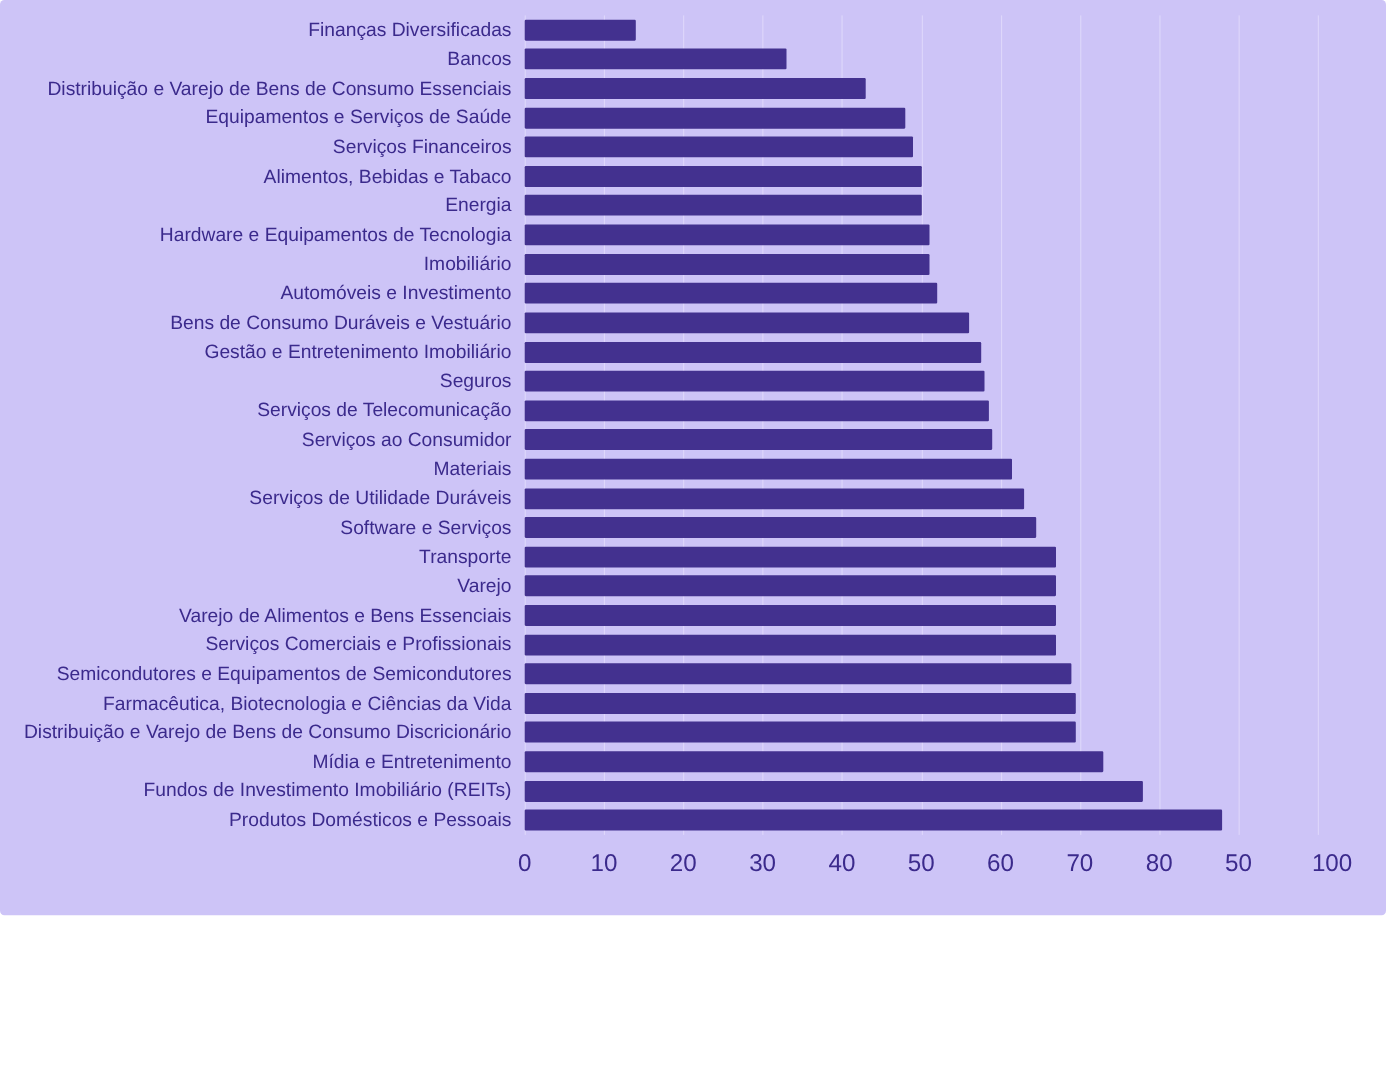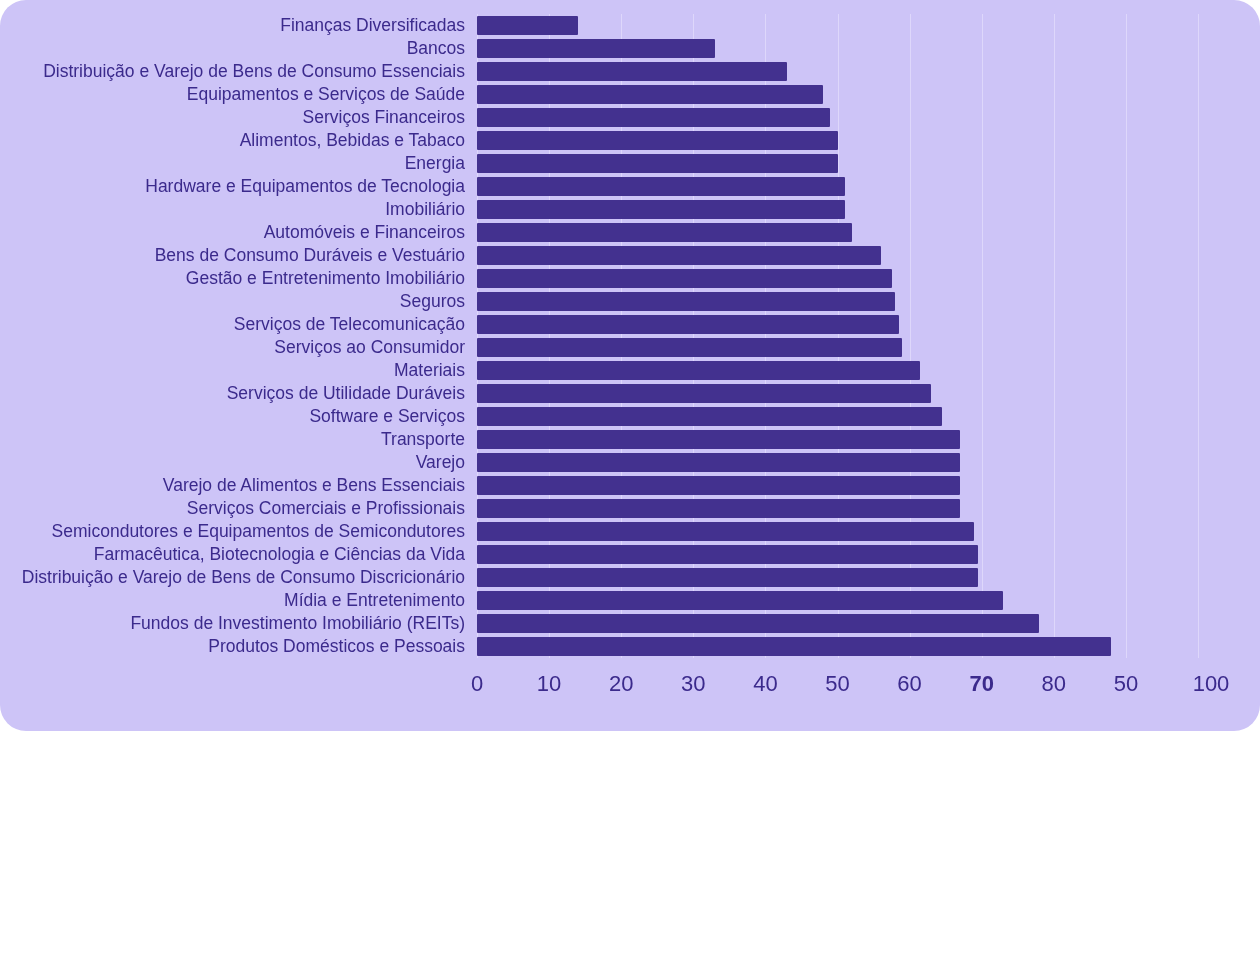--- a/index.html
+++ b/index.html
@@ -8,23 +8,23 @@
   }
   body {
     width: 1260px;
     height: 975px;
     background: #ffffff;
     font-family: "Liberation Sans", sans-serif;
   }
   #chart-card {
     position: relative;
     width: 1260px;
-    height: 731px;
+    height: 832px;
     background: #cdc4f7;
-    border-radius: 26px;
+    border-radius: 4px;
     box-sizing: border-box;
     overflow: hidden;
   }
   #plot-area {
     position: absolute;
     left: 477px;
     top: 14px;
     right: 62px;
     bottom: 73px;
   }
@@ -130,21 +130,21 @@
         </div>
         <div class="row">
           <span class="row-label">Hardware e Equipamentos de Tecnologia</span>
           <div class="bar" style="width: 51%;"></div>
         </div>
         <div class="row">
           <span class="row-label">Imobiliário</span>
           <div class="bar" style="width: 51%;"></div>
         </div>
         <div class="row">
-          <span class="row-label">Automóveis e Financeiros</span>
+          <span class="row-label">Automóveis e Investimento</span>
           <div class="bar" style="width: 52%;"></div>
         </div>
         <div class="row">
           <span class="row-label">Bens de Consumo Duráveis e Vestuário</span>
           <div class="bar" style="width: 56%;"></div>
         </div>
         <div class="row">
           <span class="row-label">Gestão e Entretenimento Imobiliário</span>
           <div class="bar" style="width: 57.5%;"></div>
         </div>
@@ -216,19 +216,19 @@
   </div>
 
   <div id="x-axis">
       <span class="x-tick" style="left: 0%;">0</span>
       <span class="x-tick" style="left: 10%;">10</span>
       <span class="x-tick" style="left: 20%;">20</span>
       <span class="x-tick" style="left: 30%;">30</span>
       <span class="x-tick" style="left: 40%;">40</span>
       <span class="x-tick" style="left: 50%;">50</span>
       <span class="x-tick" style="left: 60%;">60</span>
-      <span class="x-tick" style="left: 70%; font-weight: bold;">70</span>
+      <span class="x-tick" style="left: 70%;">70</span>
       <span class="x-tick" style="left: 80%;">80</span>
       <span class="x-tick" style="left: 90%;">50</span>
       <span class="x-tick" style="left: 100%; margin-left: 13px;">100</span>
     </div>
 
 </div>
 
 </body></html>

